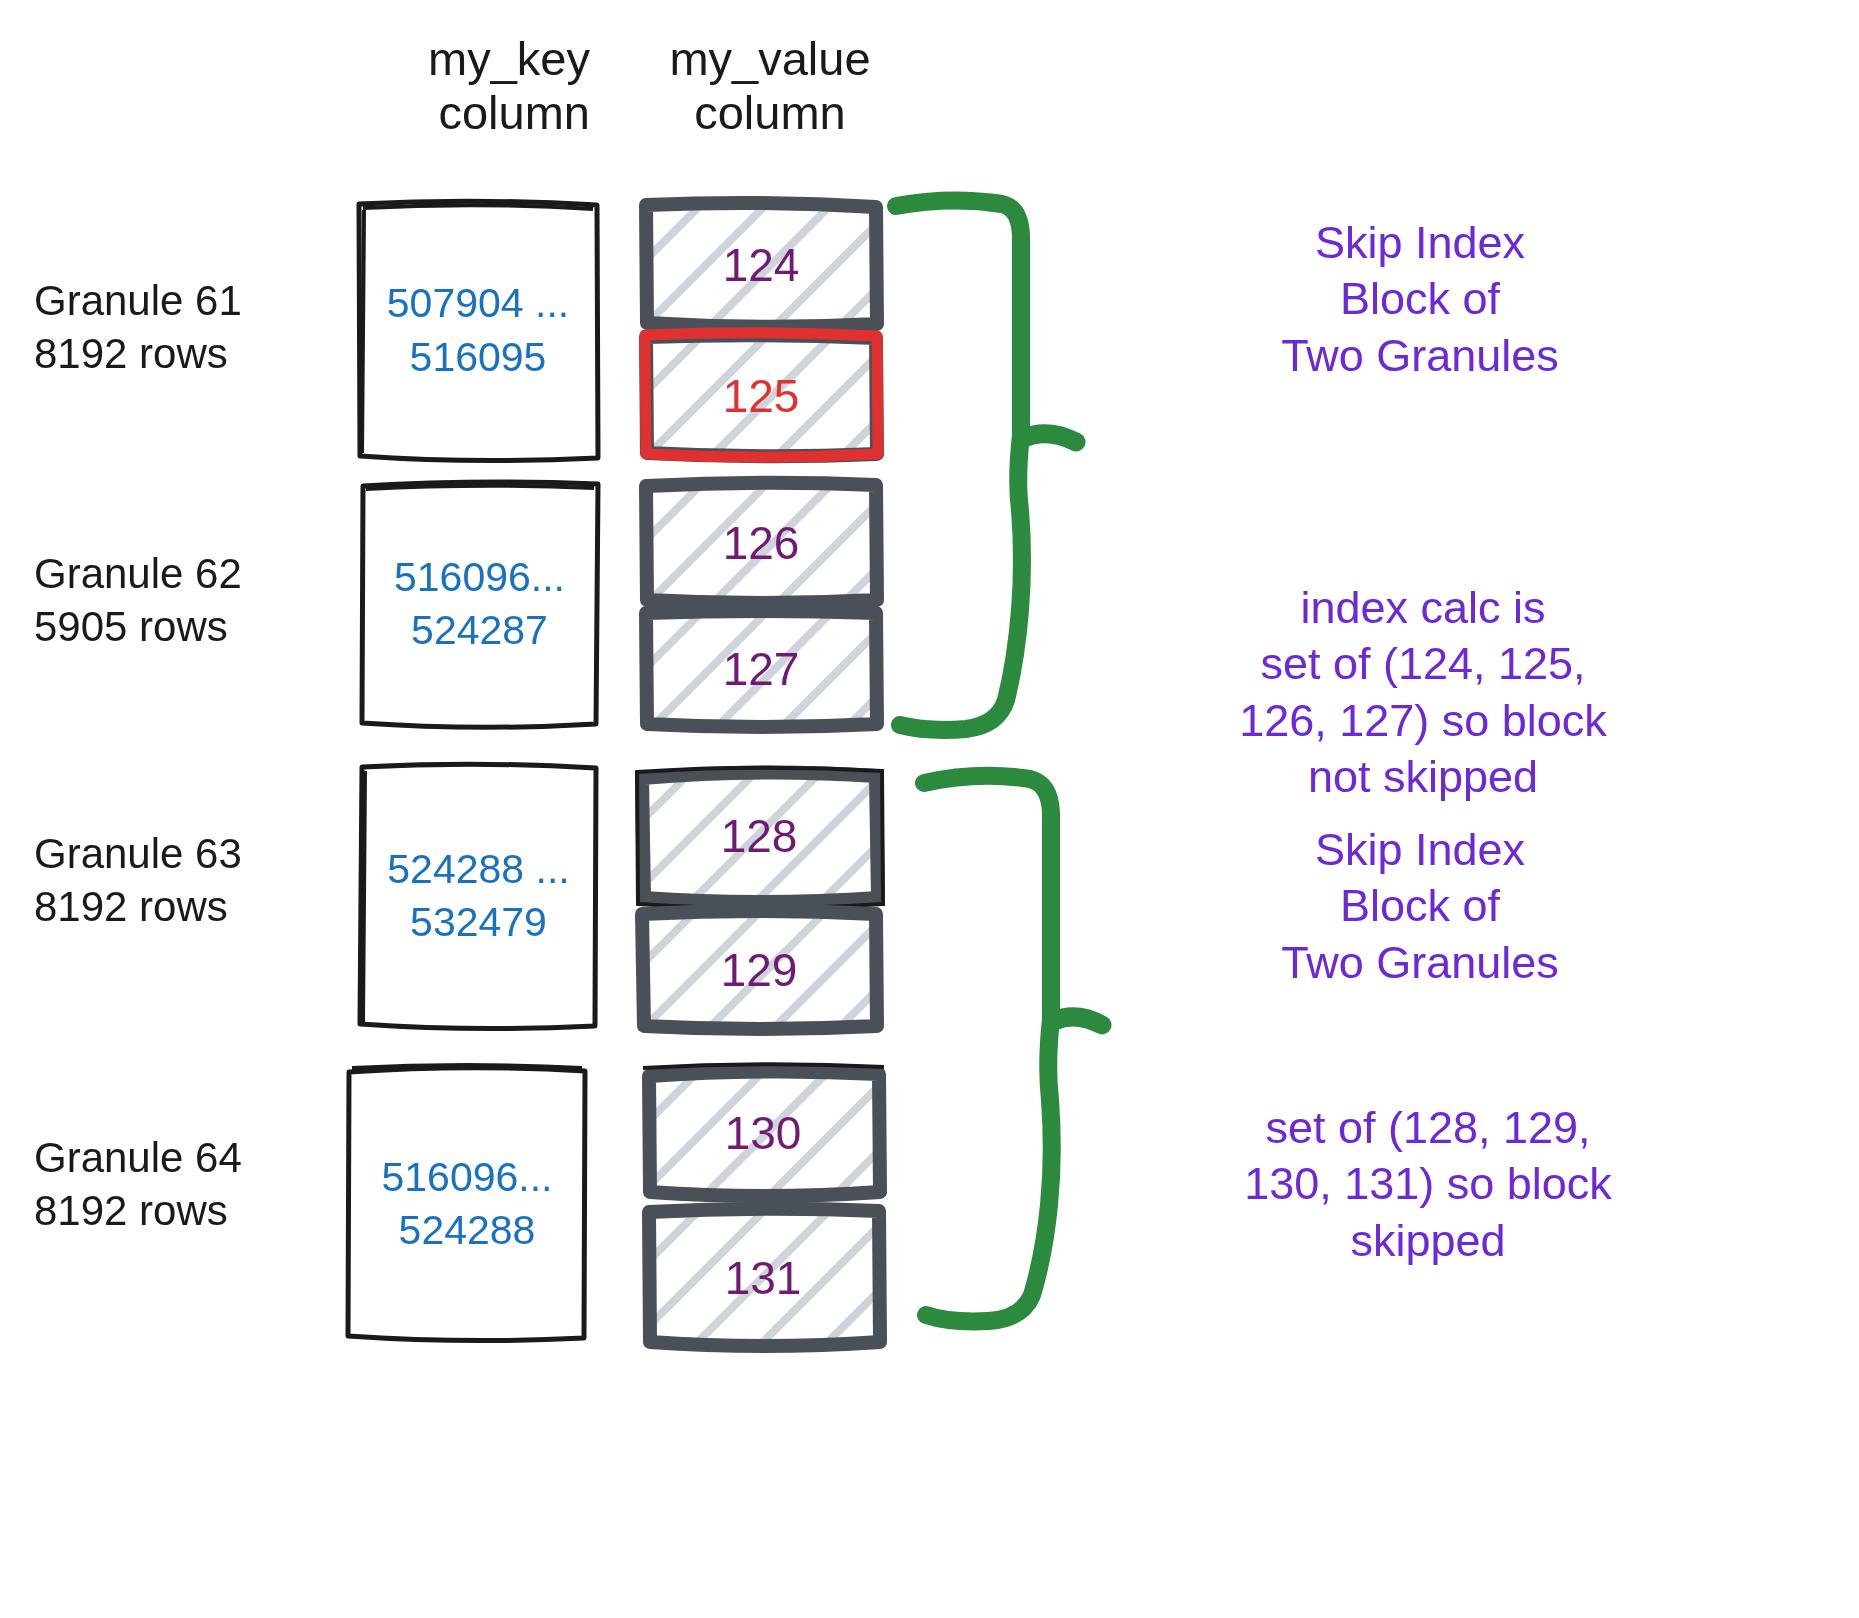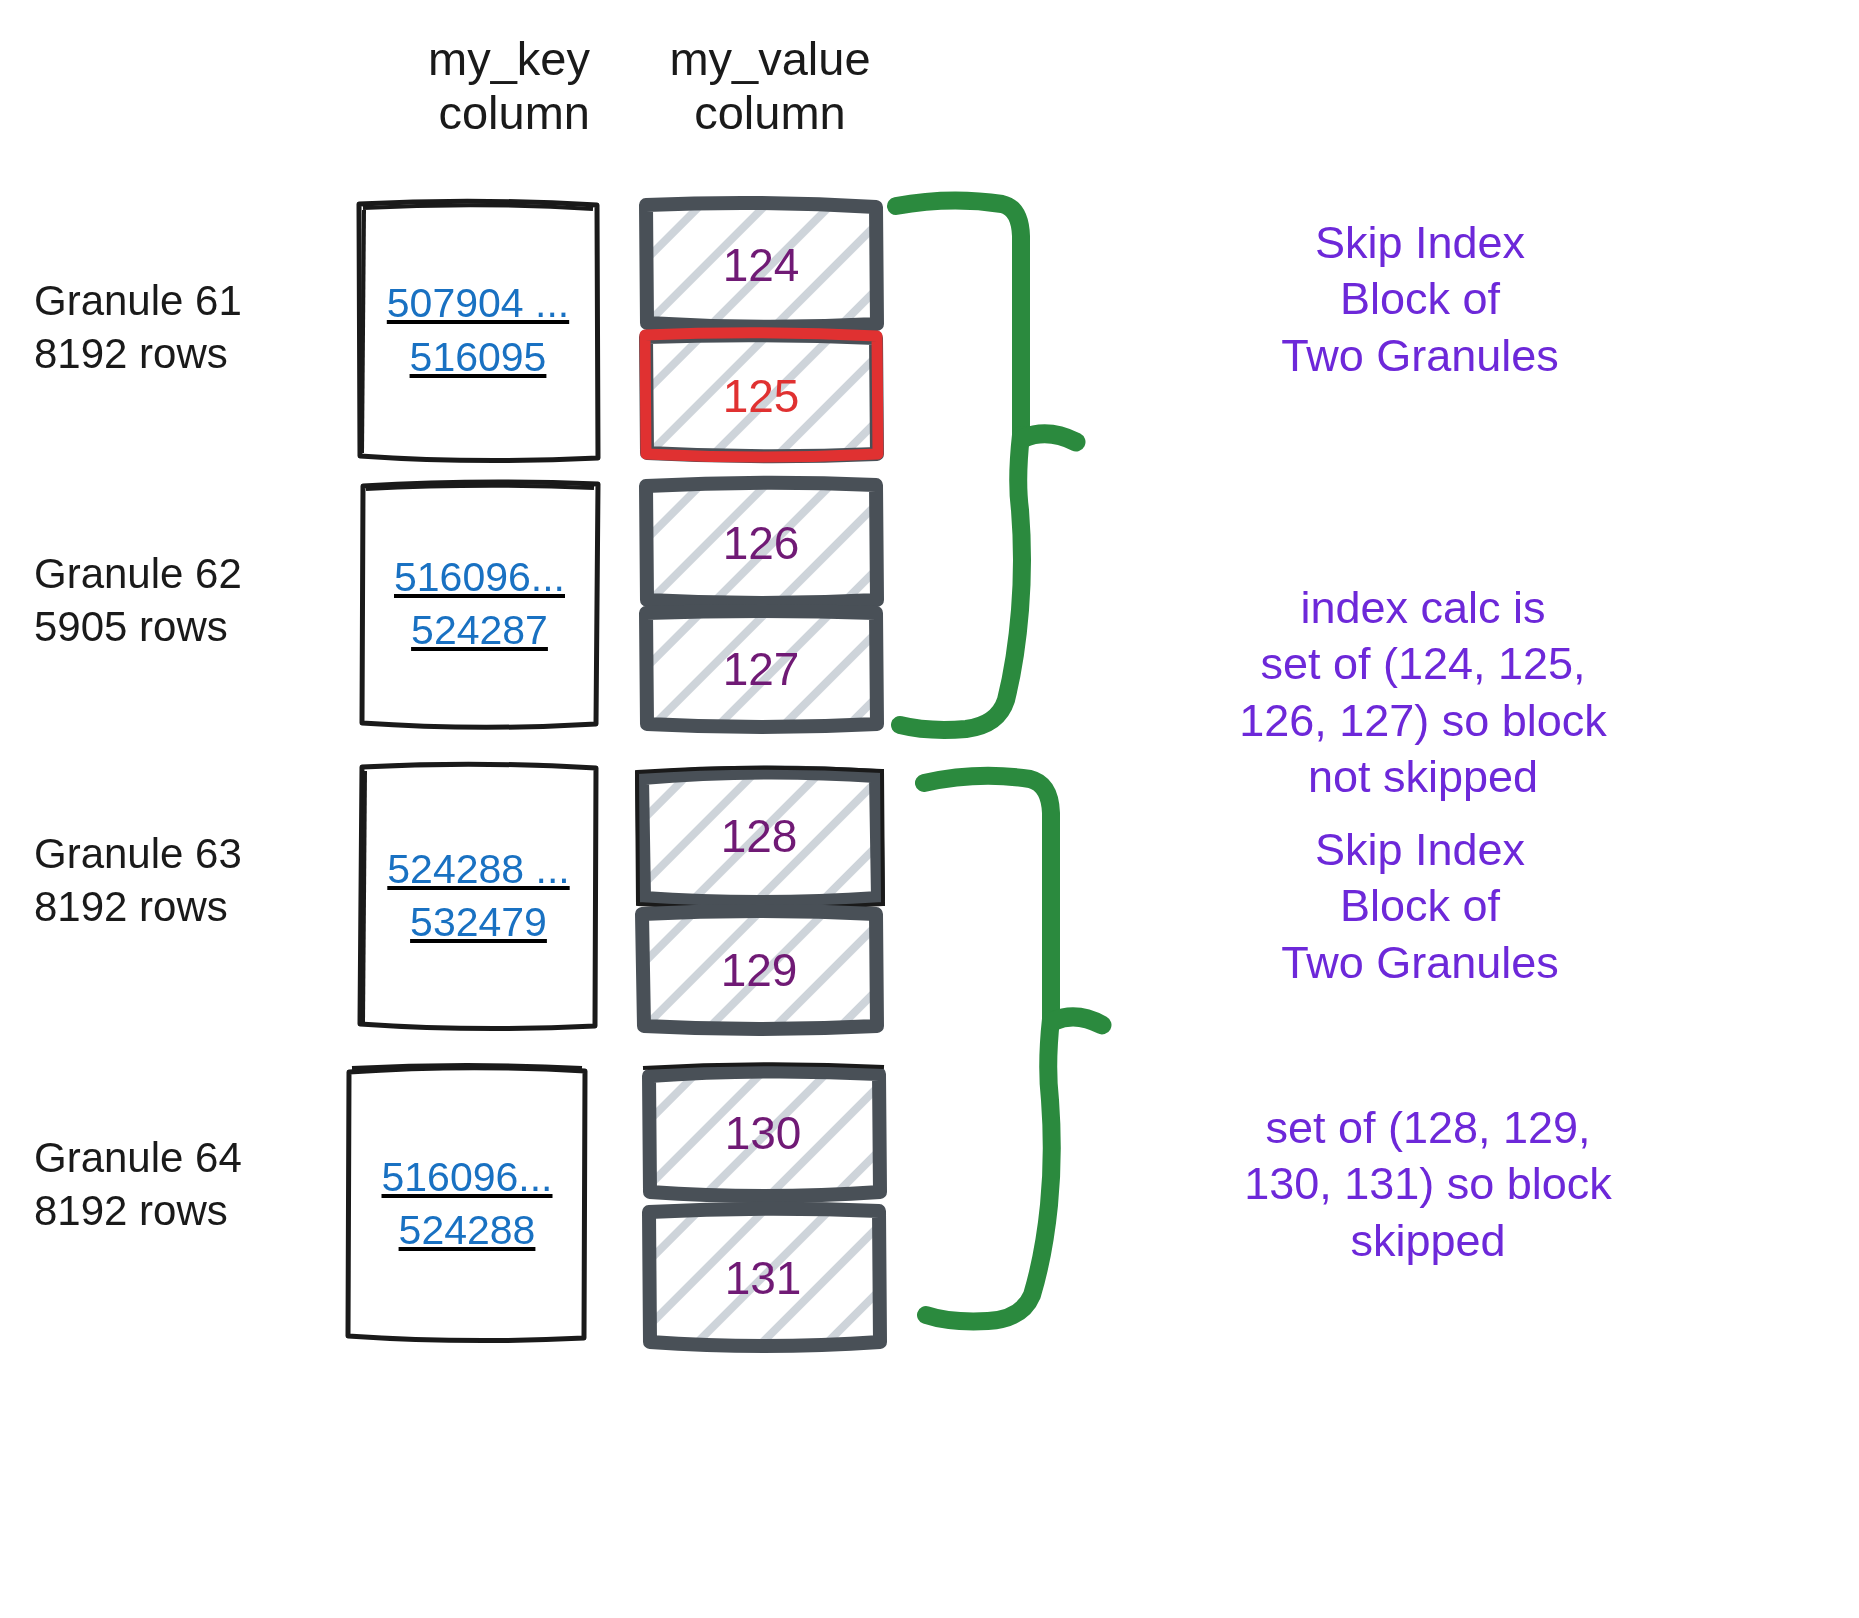--- a/index.html
+++ b/index.html
@@ -36,21 +36,20 @@
     text-align:left;
     width:300px;
   }
 
   
   .key-box {
     position:absolute;
     display:flex;
     align-items:center;
     justify-content:flex-start;
-    text-decoration:underline;
   }
   .key-box svg { position:absolute; inset:0; width:100%; height:100%; overflow:visible; }
   .key-text {
     position:relative;
     z-index:2;
     color:#1971c2;
     font-size:41px;
     line-height:1.3;
     text-align:center;
     white-space:pre-line;

